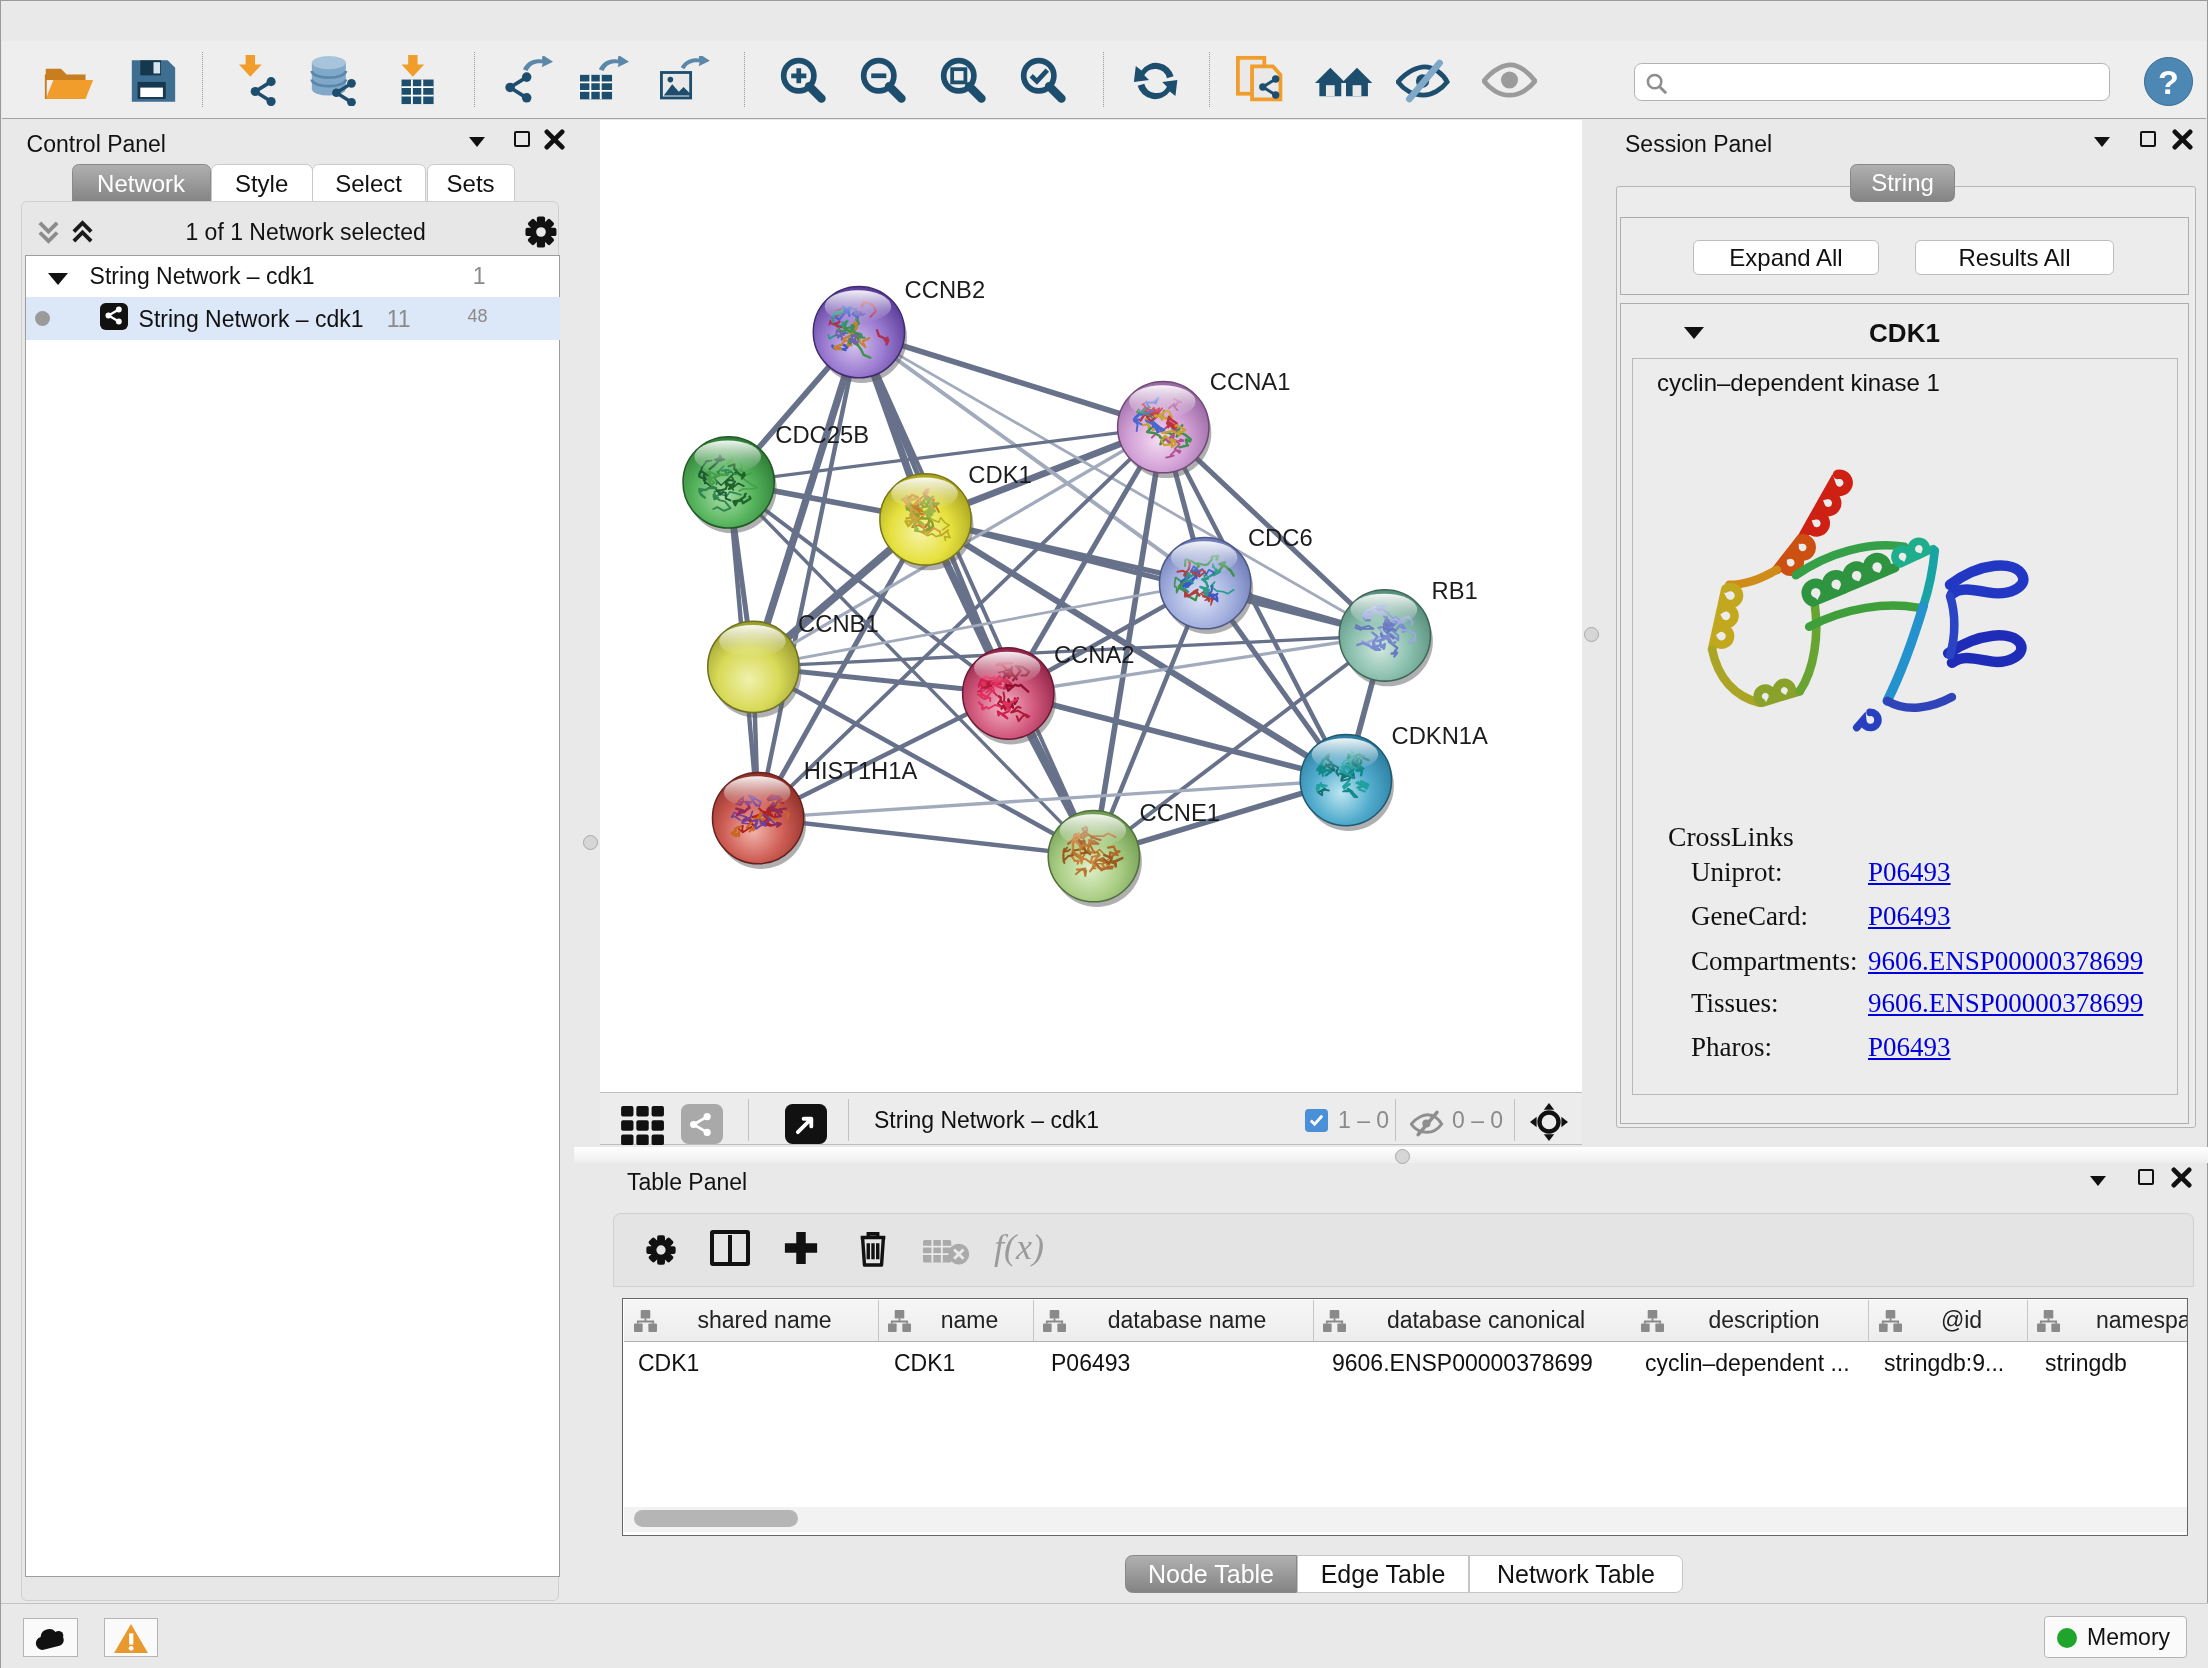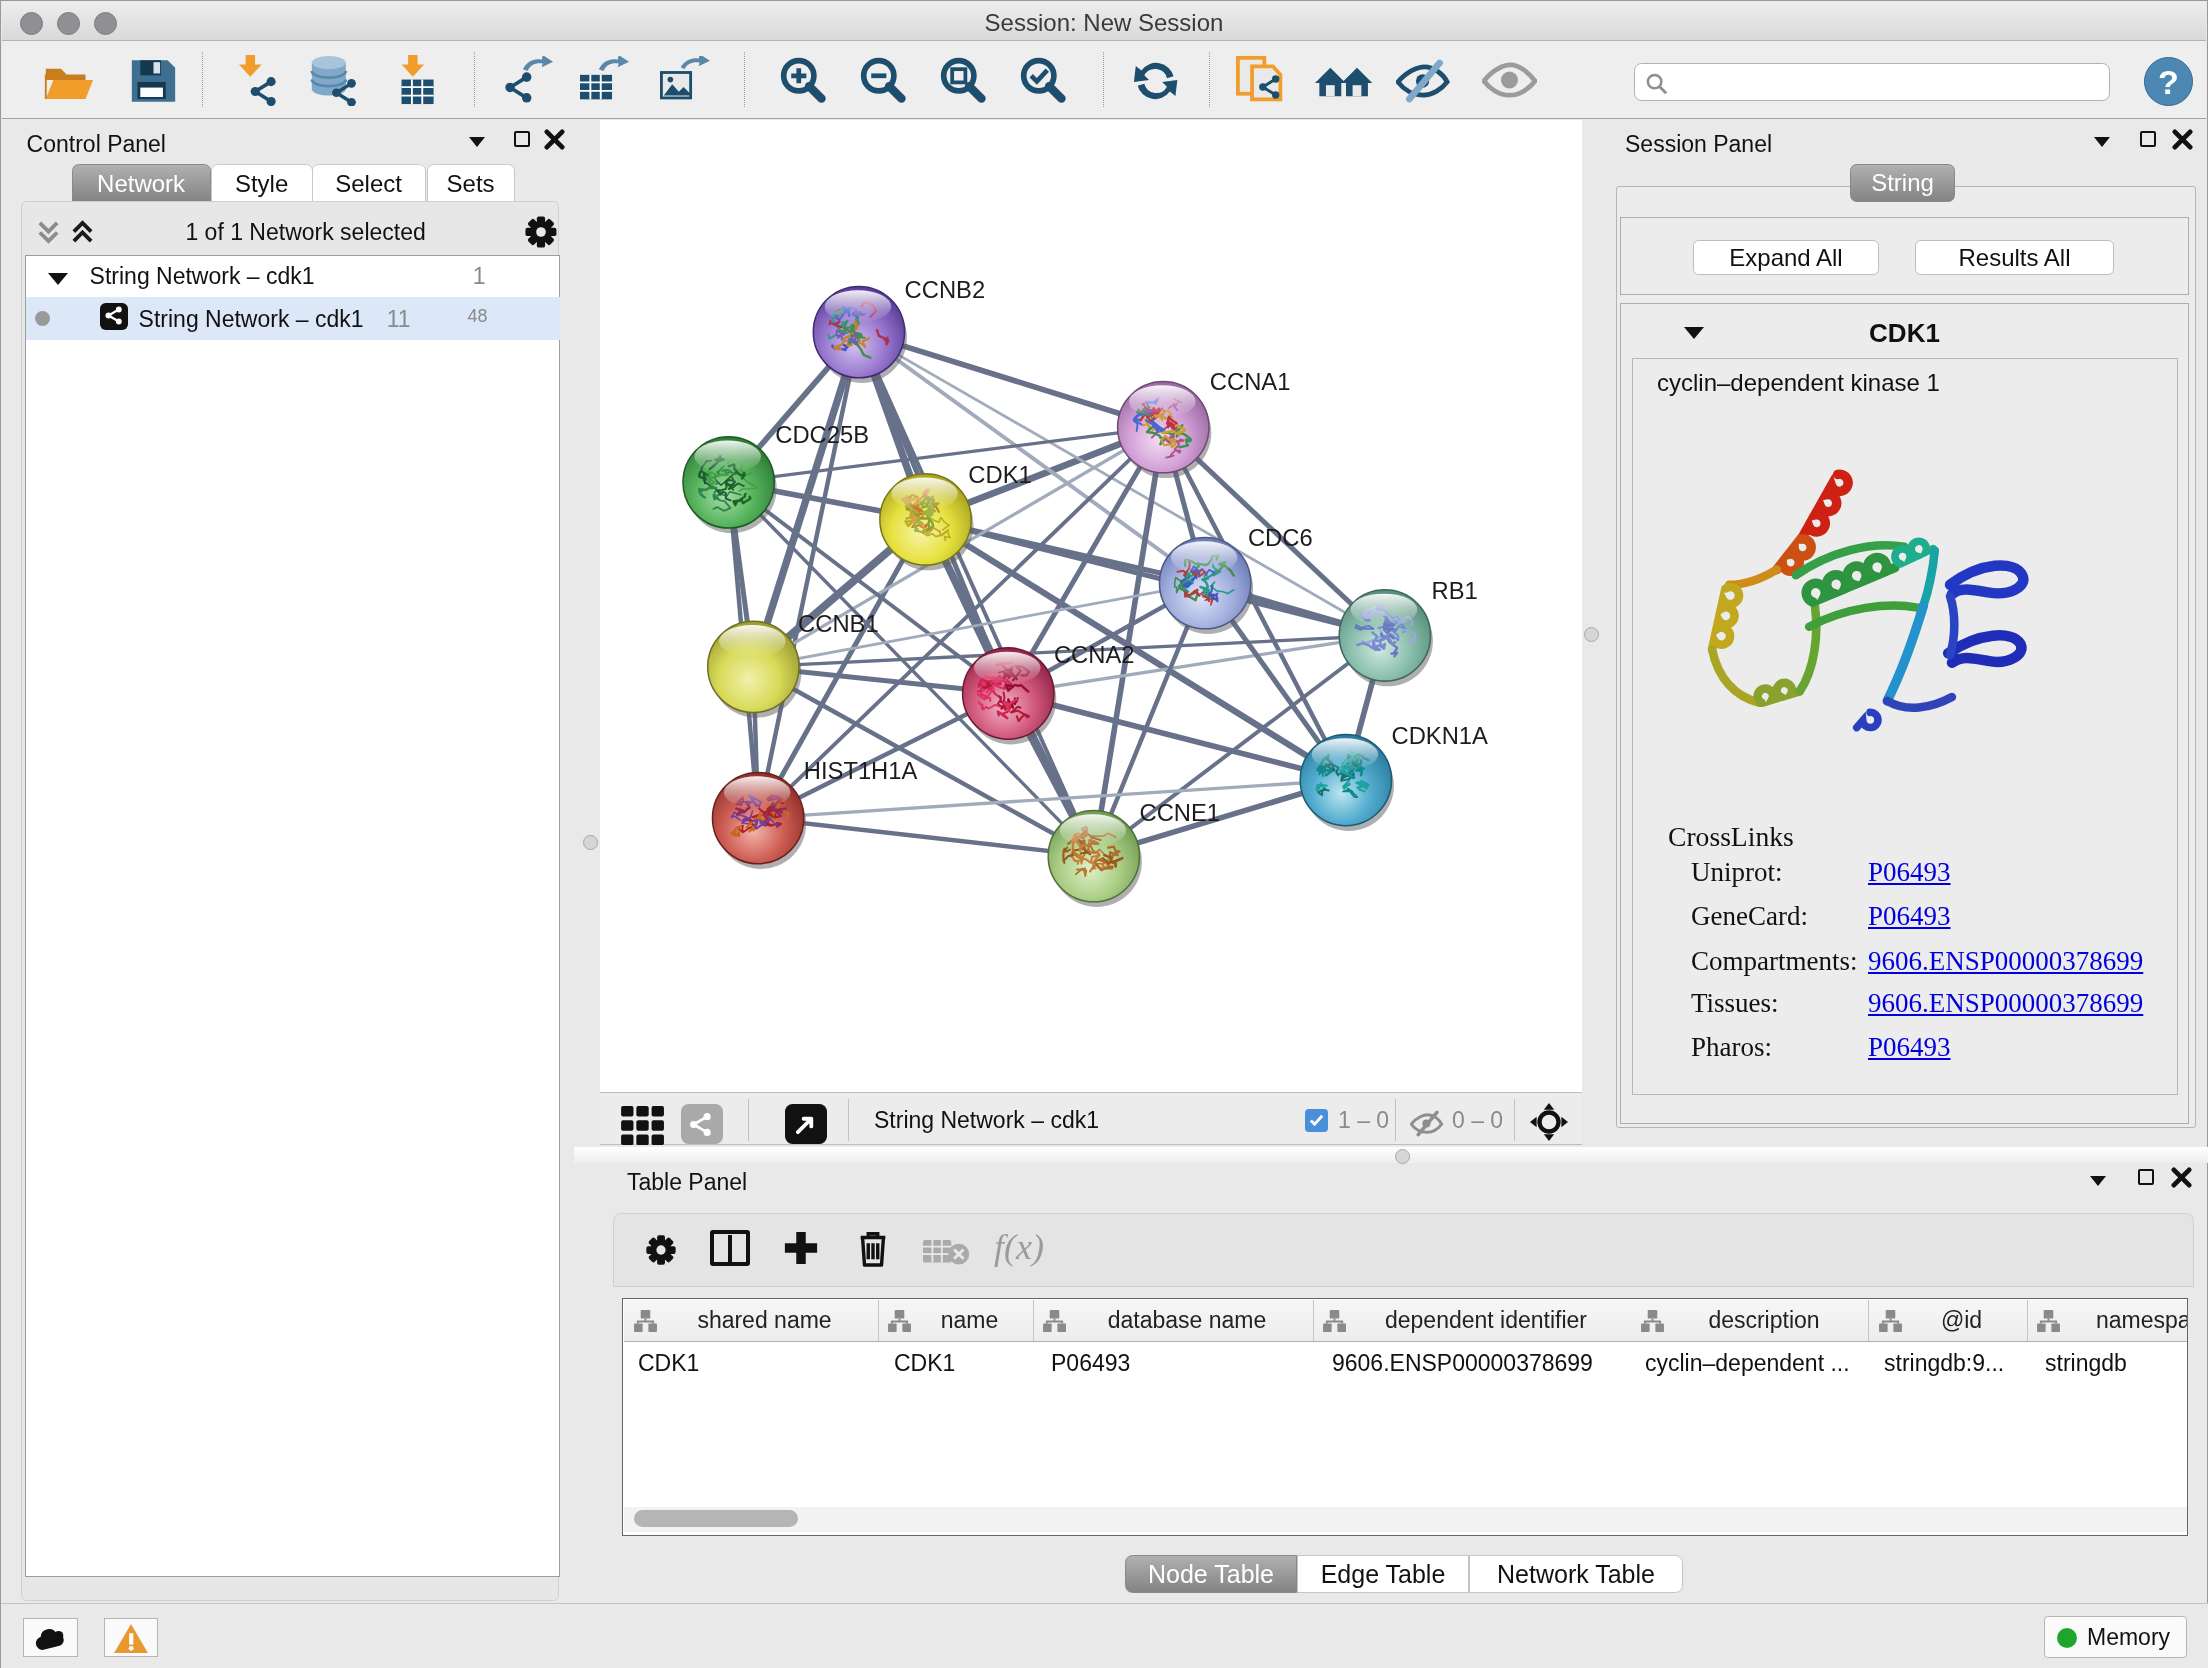--- a/index.html
+++ b/index.html
@@ -1,26 +1,20 @@
 <!DOCTYPE html>
 <html style="font-size:15px"><head><meta charset="utf-8"><style>
 *{margin:0;padding:0;box-sizing:border-box}
 html,body{width:2208px;height:1668px;font-family:"Liberation Sans",sans-serif;background:#e9e9e9;overflow:hidden;position:relative}
 .abs{position:absolute}
 svg{display:block}
 .ptitle{font-size:23px;color:#111}
 </style></head><body>
 <div class="abs" style="left:0;top:0;width:2208px;height:1668px;border:1px solid #9a9a9a;background:#e9e9e9">
 
-<div class="abs" style="left:1px;top:1px;right:1px;height:39px;background:linear-gradient(#ededed,#d9d9d9);border-bottom:1px solid #b3b3b3">
-  <div class="abs" style="left:18px;top:9.5px;width:23px;height:23px;border-radius:50%;background:#8f8f94;border:1px solid #7c7c81"></div>
-  <div class="abs" style="left:55px;top:9.5px;width:23px;height:23px;border-radius:50%;background:#8f8f94;border:1px solid #7c7c81"></div>
-  <div class="abs" style="left:92px;top:9.5px;width:23px;height:23px;border-radius:50%;background:#8f8f94;border:1px solid #7c7c81"></div>
-  <div class="abs" style="left:0;right:0;top:6.7px;text-align:center;font-size:24px;color:#3a3a3a">Session: New Session</div>
-</div>
 <div class="abs" style="left:1px;top:40px;right:1px;height:78px;background:#eee;border-bottom:1px solid #a3a3a3">
       <svg class="abs" style="left:40px;top:18px" width="53" height="44" viewBox="0 0 56 46">
         <path d="M4,10 h16 l6,6 h20 v6 h-42 z" fill="#c87d1e"></path>
         <path d="M4,42 l8-20 h42 l-8,20 z" fill="#f09d2c"></path>
         <path d="M4,42 v-26" stroke="#c87d1e" stroke-width="2"></path>
       </svg>
       <svg class="abs" style="left:127px;top:16px" width="49" height="48" viewBox="0 0 52 50">
         <path d="M3,3 h38 l8,8 v36 h-46 z" fill="#3e6e90"></path>
         <rect x="12" y="3" width="22" height="16" fill="#16384e"></rect>
         <rect x="26" y="5" width="7" height="12" fill="#d8e4ec"></rect>
@@ -798,21 +792,21 @@
         <div class="abs" style="left:442px;top:6.7px;width:242px;text-align:center;font-size:23px;color:#222">database name</div>
         <div class="abs" style="left:690px;top:0;width:318px;height:41px;border-right:1px solid #c6c6c6;background:linear-gradient(#f6f6f6,#ededed)"></div>
         <svg class="abs" style="left:699px;top:9.5px" width="23" height="22" viewBox="0 0 24 23">
           <g fill="#8a8a8a">
             <rect x="7" y="0" width="10" height="9" rx="1"></rect>
             <rect x="0" y="14" width="9" height="9" rx="1"></rect>
             <rect x="15" y="14" width="9" height="9" rx="1"></rect>
             <path d="M12,9 v3 M4,14 v-2 h16 v2" stroke="#8a8a8a" stroke-width="2" fill="none"></path>
           </g>
         </svg>
-        <div class="abs" style="left:722px;top:6.7px;width:280px;text-align:center;font-size:23px;color:#222">dependent identifier</div>
+        <div class="abs" style="left:722px;top:6.7px;width:280px;text-align:center;font-size:23px;color:#222">database canonical</div>
         <div class="abs" style="left:1007px;top:0;width:238px;height:41px;border-right:1px solid #c6c6c6;background:linear-gradient(#f6f6f6,#ededed)"></div>
         <svg class="abs" style="left:1017px;top:9.5px" width="23" height="22" viewBox="0 0 24 23">
           <g fill="#8a8a8a">
             <rect x="7" y="0" width="10" height="9" rx="1"></rect>
             <rect x="0" y="14" width="9" height="9" rx="1"></rect>
             <rect x="15" y="14" width="9" height="9" rx="1"></rect>
             <path d="M12,9 v3 M4,14 v-2 h16 v2" stroke="#8a8a8a" stroke-width="2" fill="none"></path>
           </g>
         </svg>
         <div class="abs" style="left:1040px;top:6.7px;width:200px;text-align:center;font-size:23px;color:#222">description</div>

